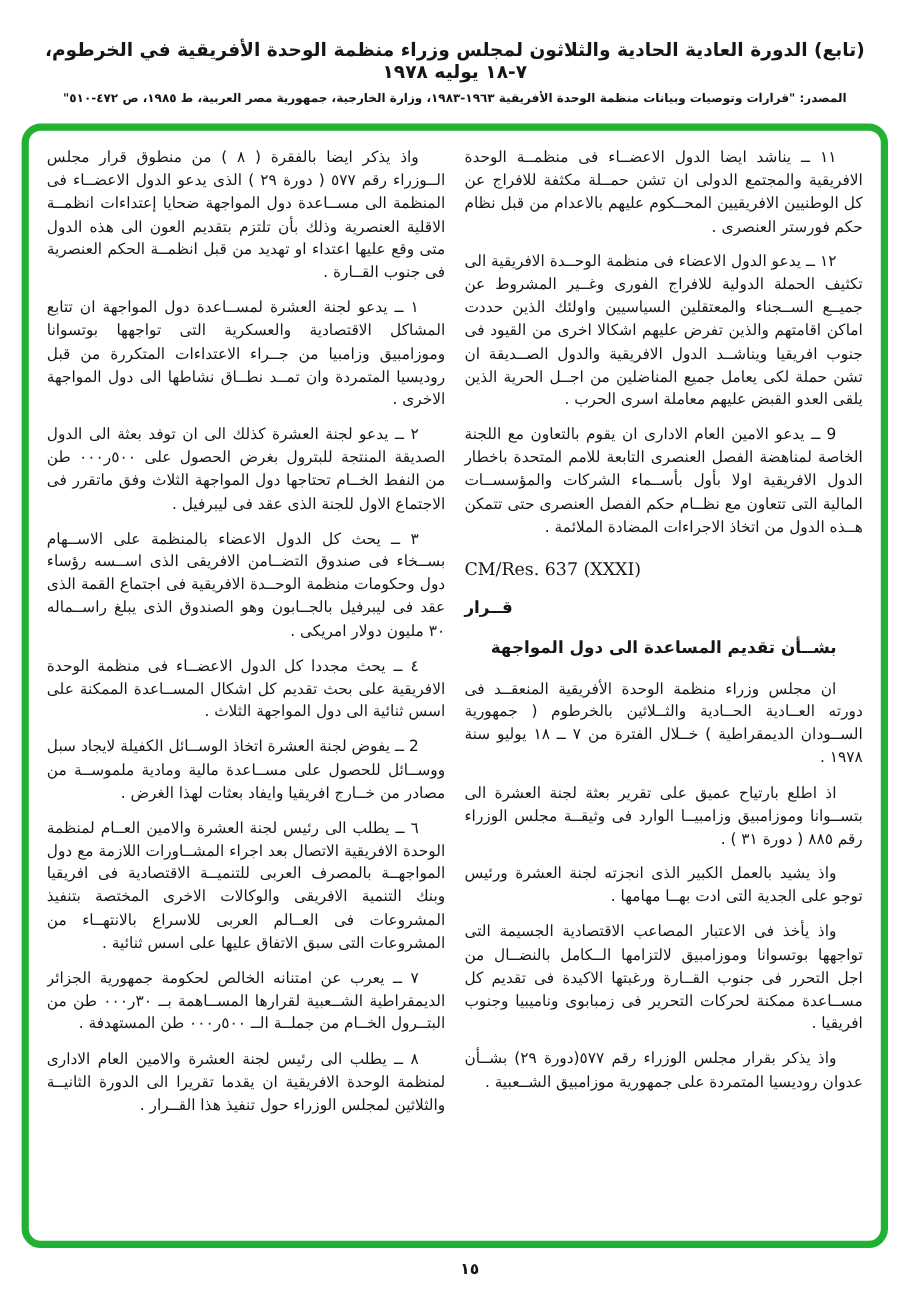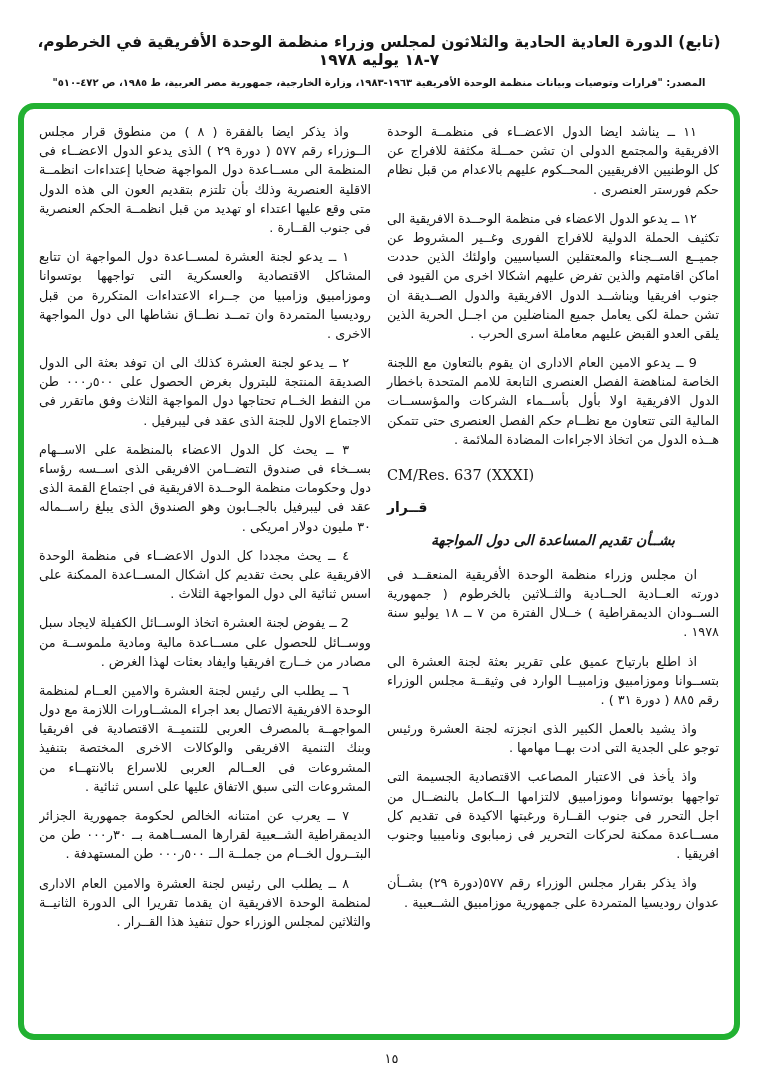--- a/index.html
+++ b/index.html
@@ -80,29 +80,28 @@
     font-size: 14px;
     margin: 10px 0 10px 0;
     text-indent: 0;
   }
   .res-subject {
     text-align: center;
     font-weight: bold;
     font-size: 14px;
     margin: 12px 0 14px 0;
     text-indent: 0;
-    font-style: italic;
   }
   .footer {
     position: absolute;
     bottom: 12px;
     left: 0;
     right: 0;
     text-align: center;
-    font-weight: normal;
+    font-weight: bold;
     font-size: 13px;
     direction: rtl;
     margin-left: 25px;
   }
 </style>
 </head>
 <body>
 
 <div class="header">
   <div class="header-title">(تابع) الدورة العادية الحادية والثلاثون لمجلس وزراء منظمة الوحدة الأفريقية في الخرطوم، ٧-١٨ يوليه ١٩٧٨</div>

